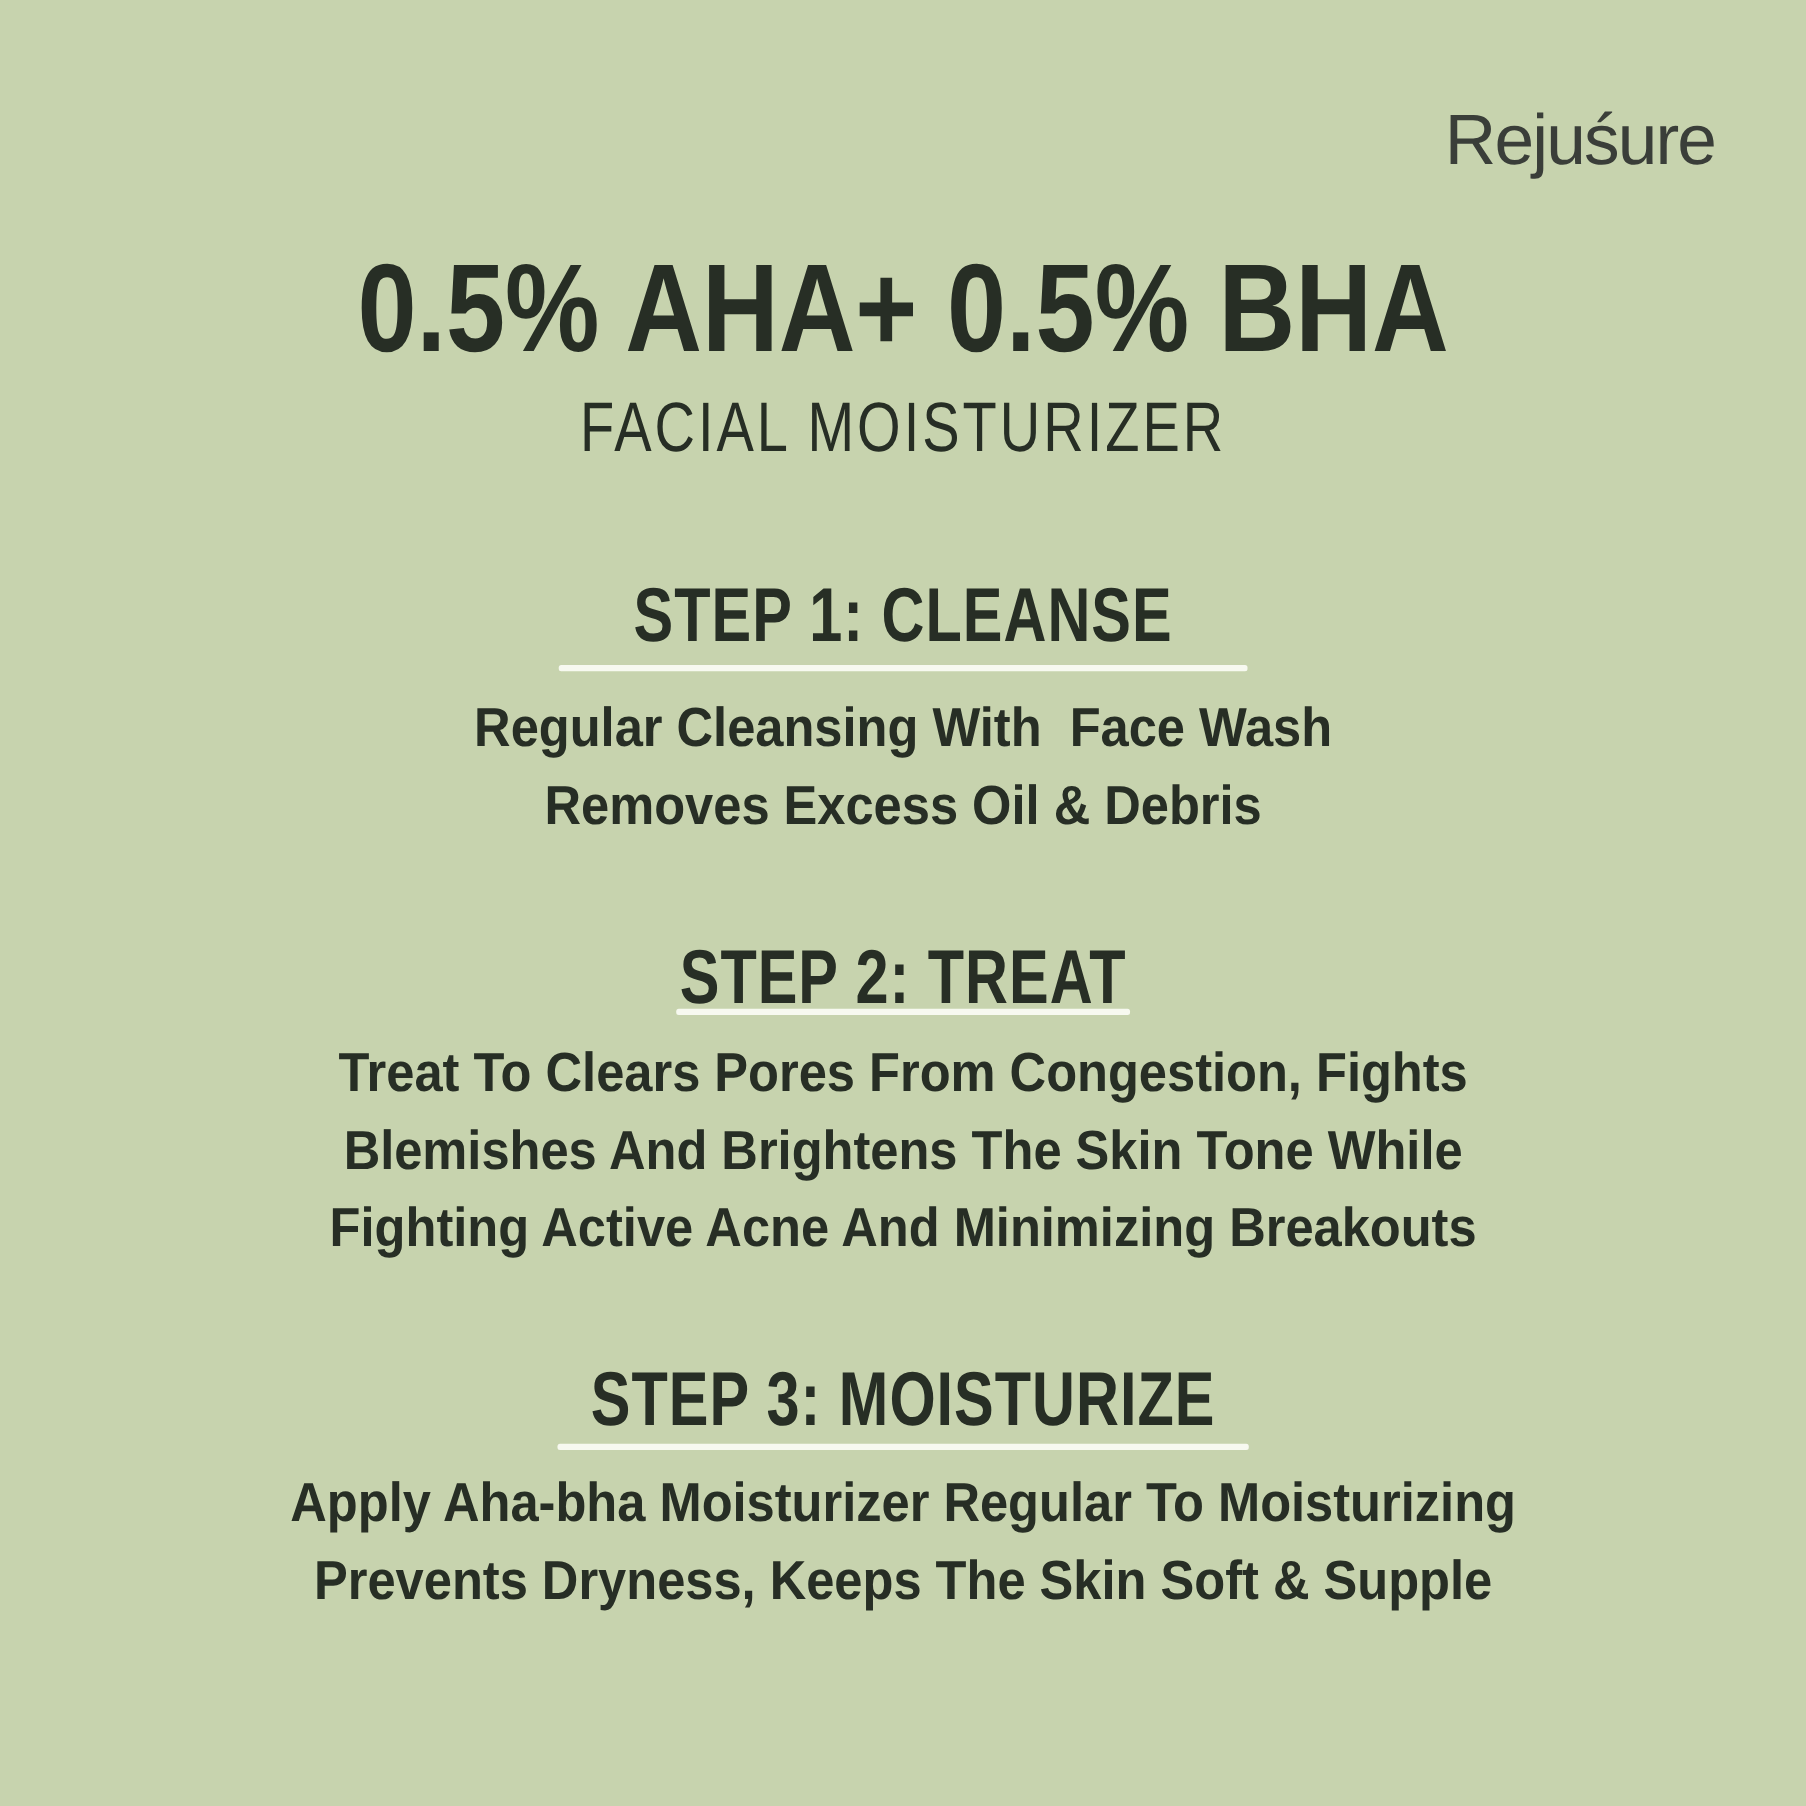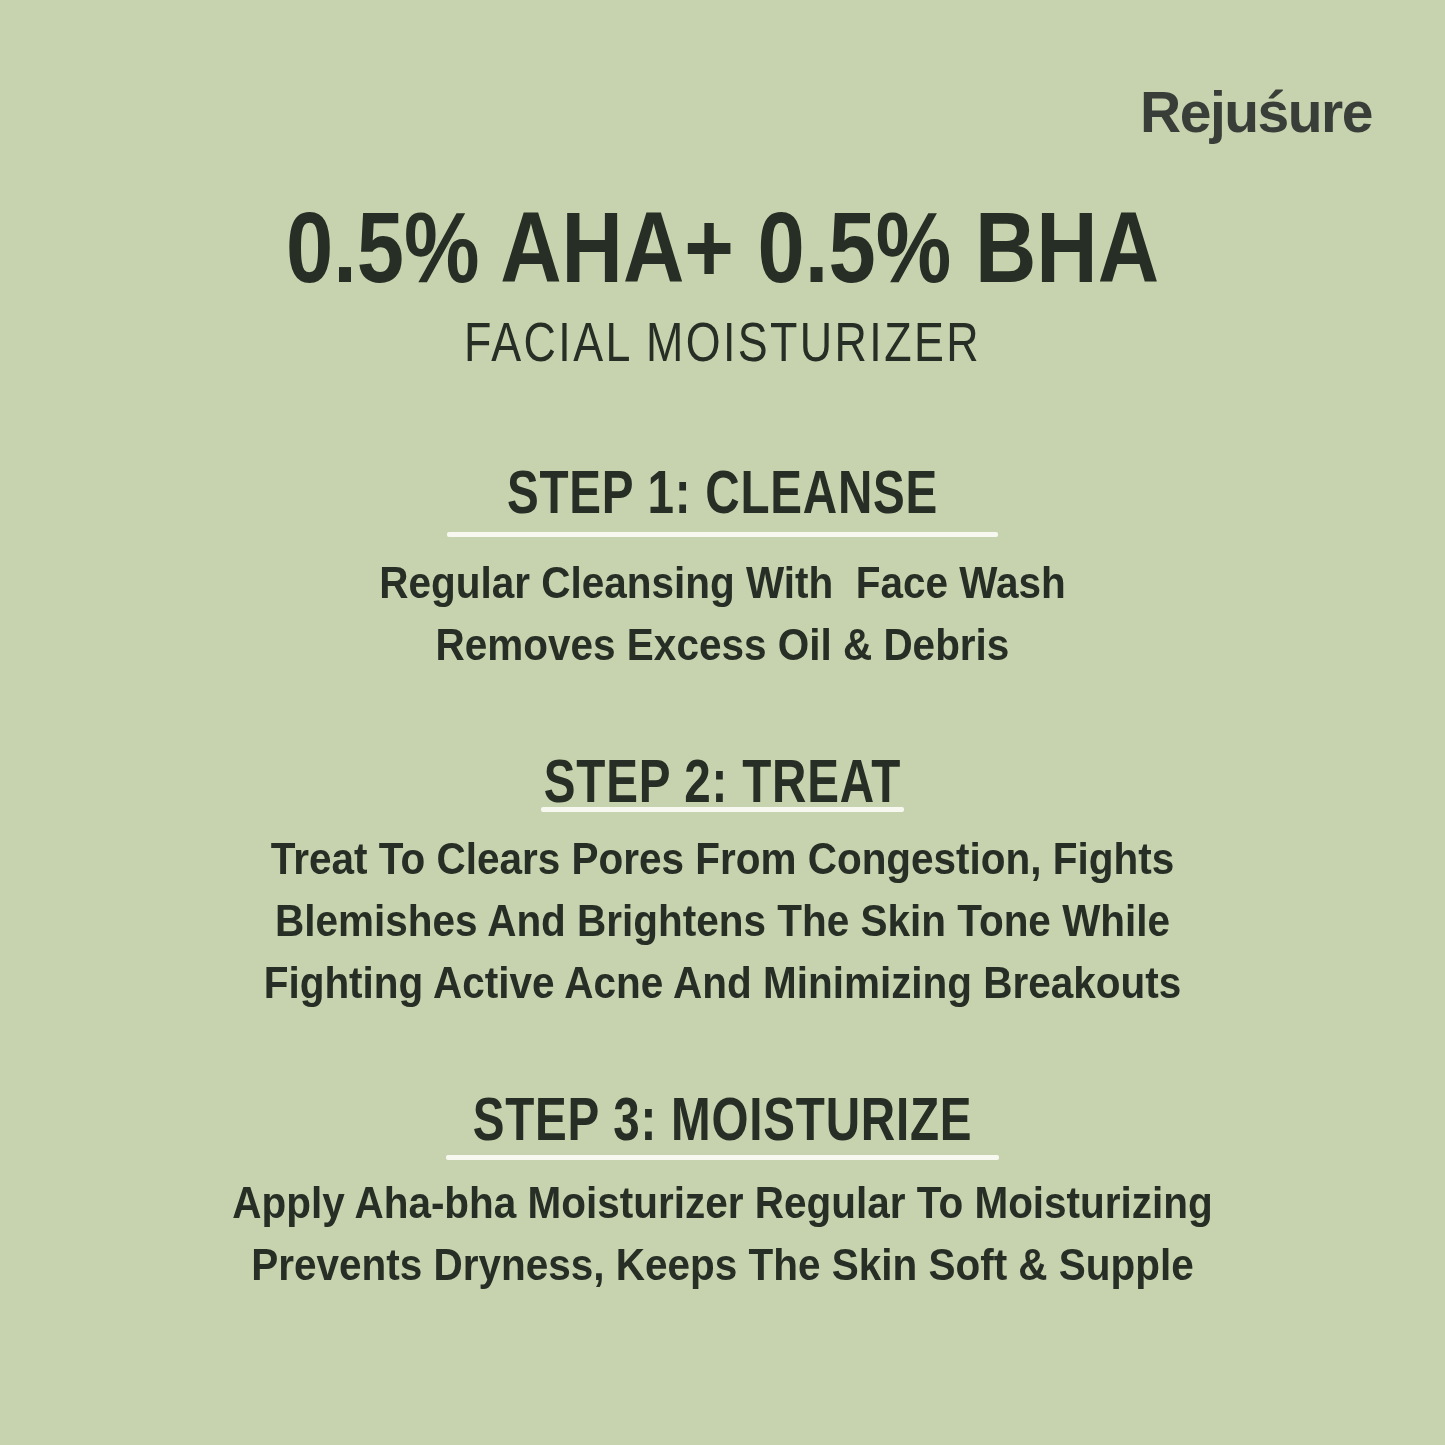--- a/index.html
+++ b/index.html
@@ -20,21 +20,21 @@
     left: 0;
     right: 0;
     text-align: center;
     white-space: pre-wrap;
   }
   .logo {
     position: absolute;
     top: 84px;
     right: 73px;
     font-size: 57px;
-    font-weight: bold;
+    font-weight: normal;
     letter-spacing: -1.5px;
     color: var(--logo, #3a3e39);
     line-height: 1;
   }
   .title {
     top: 197px;
     font-size: 100px;
     font-weight: bold;
     line-height: 1;
     transform: scaleX(0.85);

